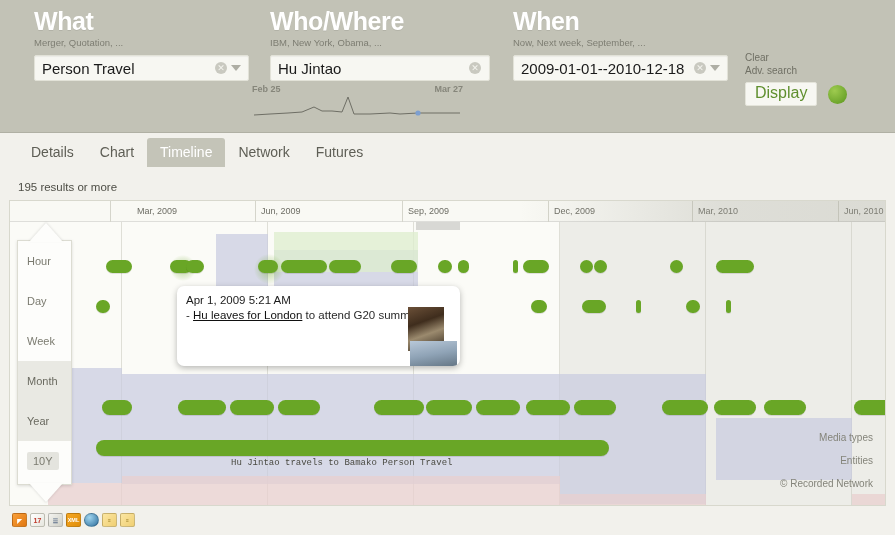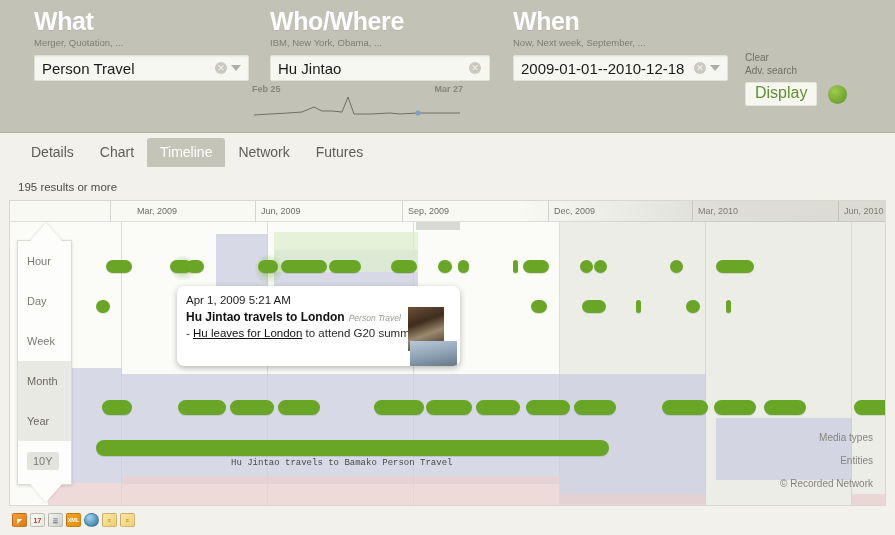--- a/index.html
+++ b/index.html
@@ -388,23 +388,20 @@
     <div class="zitem sel">Month</div>
     <div class="zitem sel">Year</div>
     <div class="zitem" id="zitem-10y">
       <span>10Y</span>
     </div>
   </div>
 
 <div id="tooltip">
   <div id="tt-inner">
     <div class="tt-date">Apr 1, 2009 5:21 AM</div>
-    <div>
-      <span class="tt-title">Hu Jintao travels to London</span><span class="tt-type">Person Travel</span>
-    </div>
     <div class="tt-body"><span>- </span><span class="tt-link">Hu leaves for London</span><span> to attend G20 summit</span></div>
   </div>
   <div id="tt-thumb1"></div>
   <div id="tt-thumb2"></div>
 </div>
 
 <div id="footer">
     <div class="ficon ic-rss">◤</div>
     <div class="ficon ic-cal">17</div>
     <div class="ficon ic-doc">☰</div>

